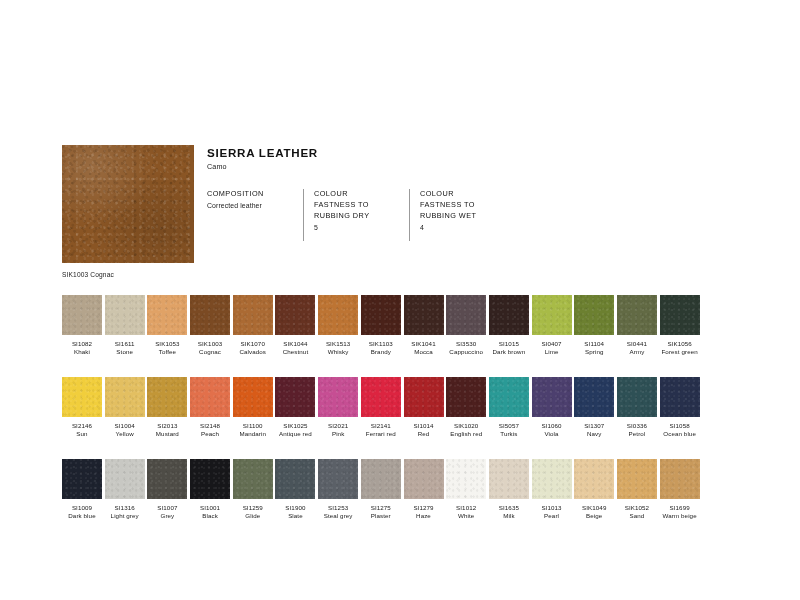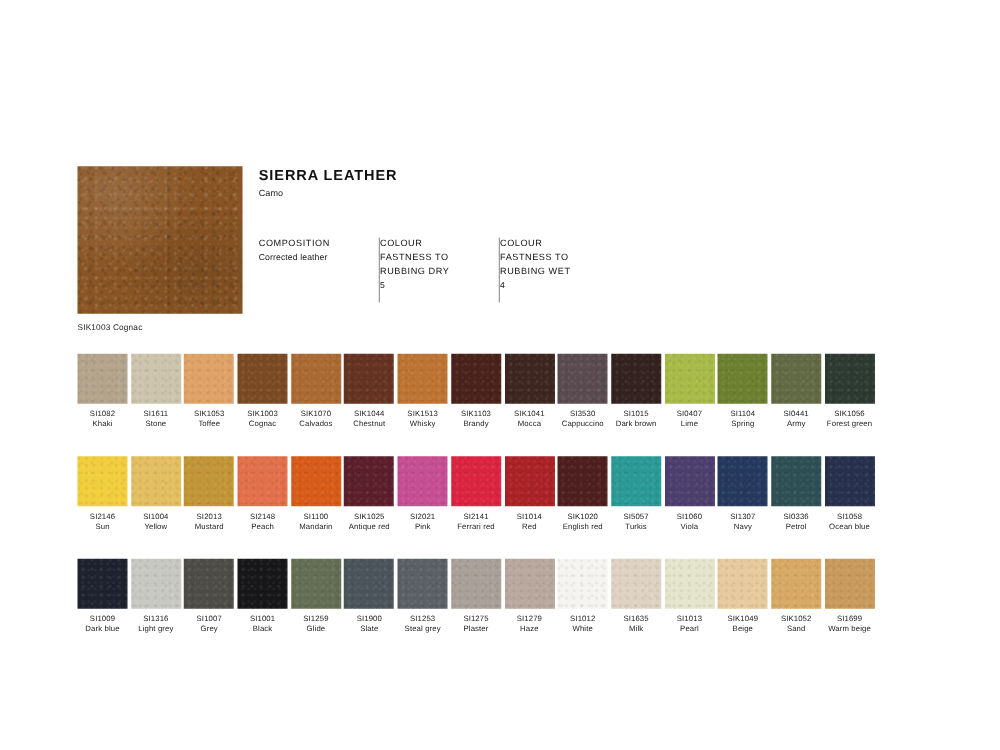--- a/index.html
+++ b/index.html
@@ -12,21 +12,21 @@
     height: 600px;
     font-family: "Liberation Sans", sans-serif;
     color: #1a1a1a;
     -webkit-font-smoothing: antialiased;
     position: relative;
     overflow: hidden;
   }
 
   .sheet {
     position: absolute;
-    left: 0; top: 0;
+    left: 0; top: 12px;
     width: 800px;
     height: 460px;
   }
 
   
   .header {
     position: absolute;
     left: 62px;
     top: 133px;
     width: 680px;
@@ -93,24 +93,25 @@
   .product-sub {
     font-size: 7.2px;
     letter-spacing: 0.1px;
     margin-top: 3px;
     color: #1a1a1a;
   }
 
   .specs {
     display: flex;
     flex-direction: row;
-    margin-top: 31px;
+    margin-top: 18px;
   }
   .spec {
     padding-right: 10px;
+    padding-left: 10px;
     border-left: 1px solid #9b9b9b;
     min-height: 52px;
   }
   .spec:first-child {
     padding-left: 0;
     border-left: none;
   }
   .spec-label {
     font-size: 7.3px;
     letter-spacing: 0.45px;

